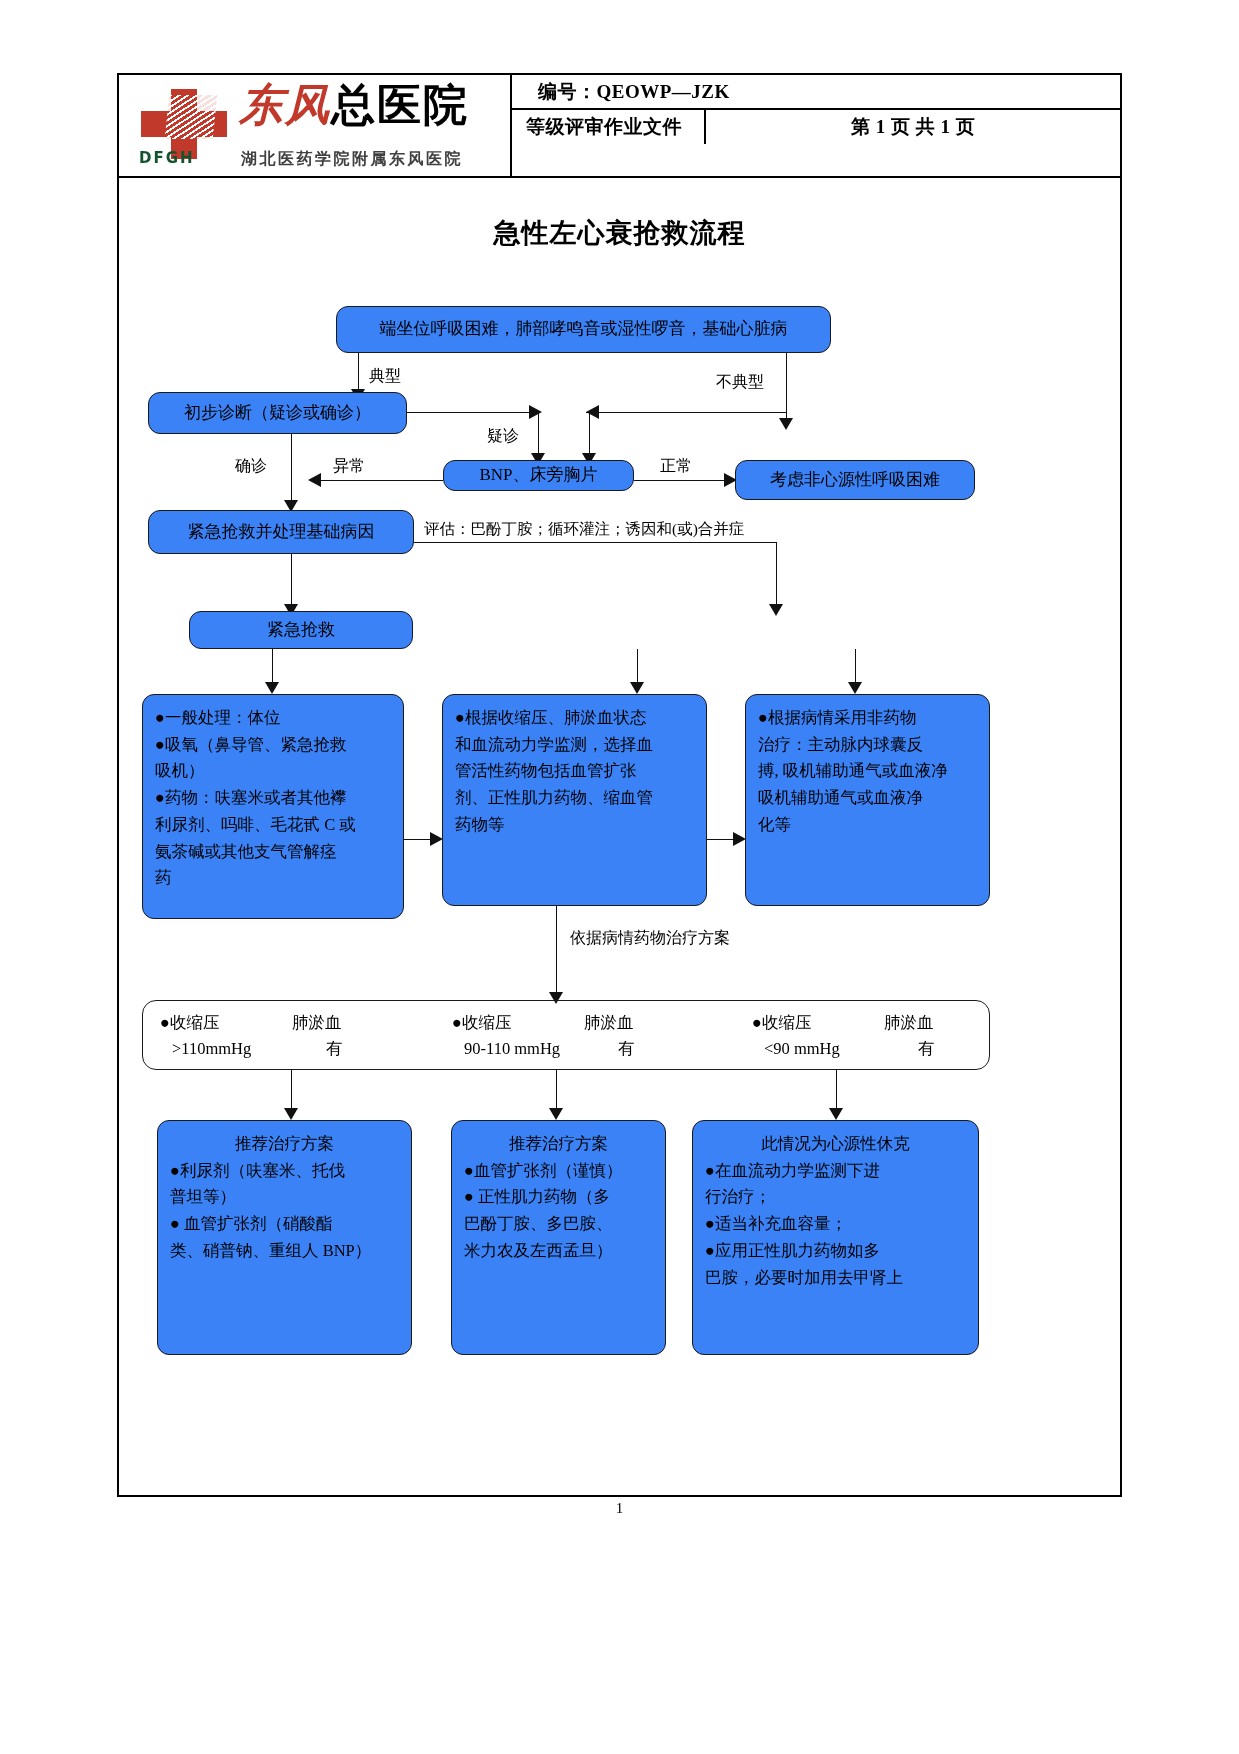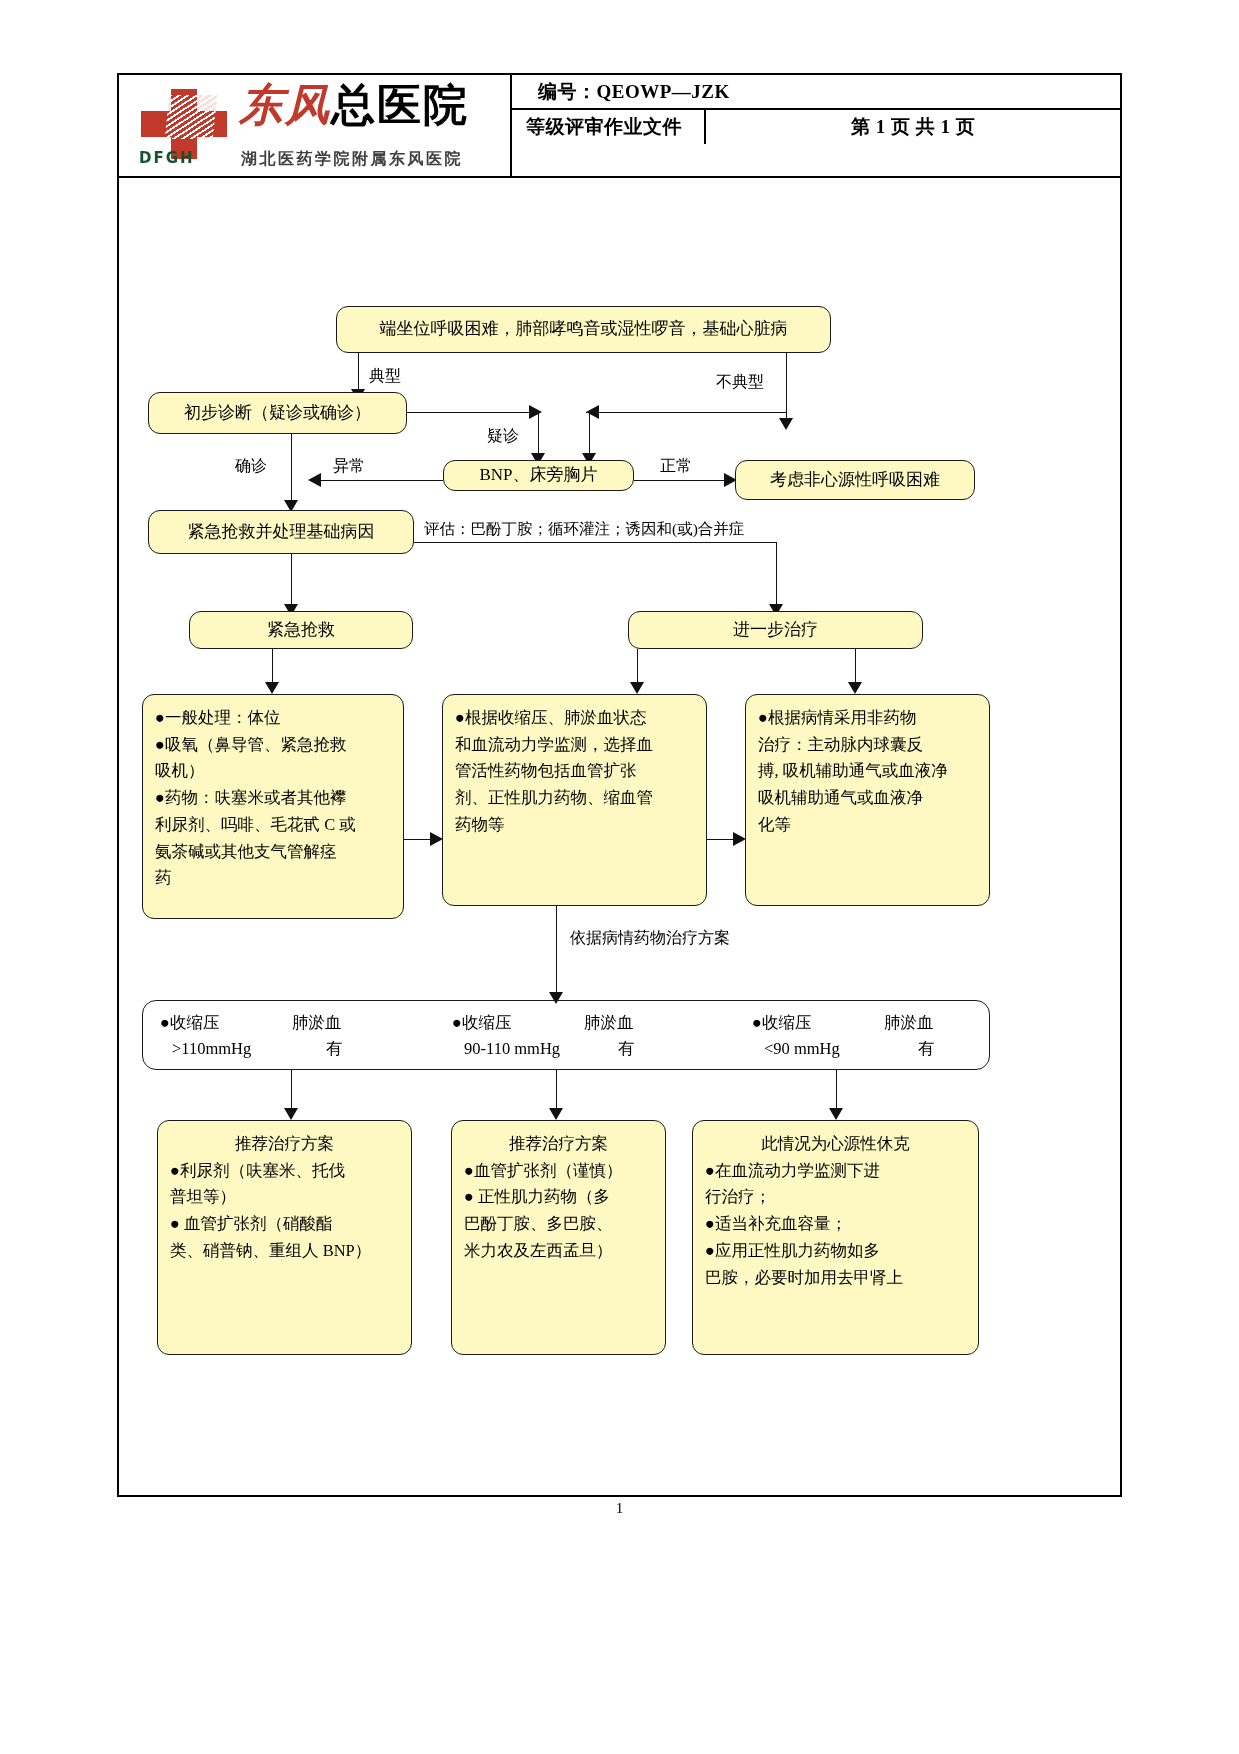--- a/index.html
+++ b/index.html
@@ -39,21 +39,21 @@
         font-family:"DejaVu Sans","Liberation Sans",sans-serif;color:#404040;}
 
   
   .frame{position:absolute;left:117px;top:73px;width:1005px;height:1424px;border:2px solid #000;box-sizing:border-box;pointer-events:none;}
 
   
   .title{position:absolute;left:0;top:215px;width:1239px;text-align:center;font-size:27px;font-weight:bold;
          font-family:"DejaVu Sans","Liberation Sans",sans-serif;letter-spacing:1px;}
 
   
-  .box{position:absolute;border:1.6px solid #1a1a1a;border-radius:12px;background:#fef9c3;box-sizing:border-box;
+  .box{position:absolute;border:1.6px solid #1a1a1a;border-radius:12px;background:#3b82f6;box-sizing:border-box;
        font-size:17px;line-height:1.45;}
   .box.center{display:flex;align-items:center;justify-content:center;text-align:center;}
   .box.body{padding:10px 12px 8px 12px;font-size:16.5px;line-height:1.62;}
   .box .ln{display:block;white-space:pre-wrap;}
 
   
   .lbl{position:absolute;font-size:16px;white-space:nowrap;}
   .lbl.small{font-size:15.5px;}
 
   
@@ -94,20 +94,21 @@
       <div class="hdr-row hdr-r1">
         <div class="hdr-cell cell-no">编号：QEOWP—JZK</div>
       </div>
       <div class="hdr-row hdr-r3">
         <div class="hdr-cell cell-doc c-split">等级评审作业文件</div>
         <div class="hdr-cell cell-page">第 1 页 共 1 页</div>
       </div>
     </div>
   </div>
 
+  <div class="title">急性左心衰抢救流程</div>
 
   <div class="box center" style="left:336px;top:306px;width:495px;height:47px;">
     <span>端坐位呼吸困难，肺部哮鸣音或湿性啰音，基础心脏病</span>
   </div>
 
   <div class="ln-v" style="left:358px;top:353px;height:38px;"></div>
   <div class="arw-d" style="left:351px;top:389px;"></div>
   <div class="lbl" style="left:369px;top:366px;">典型</div>
 
   <div class="ln-v" style="left:786px;top:353px;height:68px;"></div>
@@ -158,23 +159,20 @@
   <div class="arw-d" style="left:284px;top:604px;"></div>
 
   <div class="ln-h" style="left:414px;top:542px;width:362px;"></div>
   <div class="ln-v" style="left:776px;top:542px;height:66px;"></div>
   <div class="arw-d" style="left:769px;top:604px;"></div>
 
   <div class="box center" style="left:189px;top:611px;width:224px;height:38px;">
     <span>紧急抢救</span>
   </div>
 
-  <div class="box center" style="left:628px;top:611px;width:295px;height:38px;">
-    <span>进一步治疗</span>
-  </div>
 
   <div class="ln-v" style="left:272px;top:649px;height:36px;"></div>
   <div class="arw-d" style="left:265px;top:682px;"></div>
 
   <div class="ln-v" style="left:637px;top:649px;height:36px;"></div>
   <div class="arw-d" style="left:630px;top:682px;"></div>
 
   <div class="ln-v" style="left:855px;top:649px;height:36px;"></div>
   <div class="arw-d" style="left:848px;top:682px;"></div>
 

